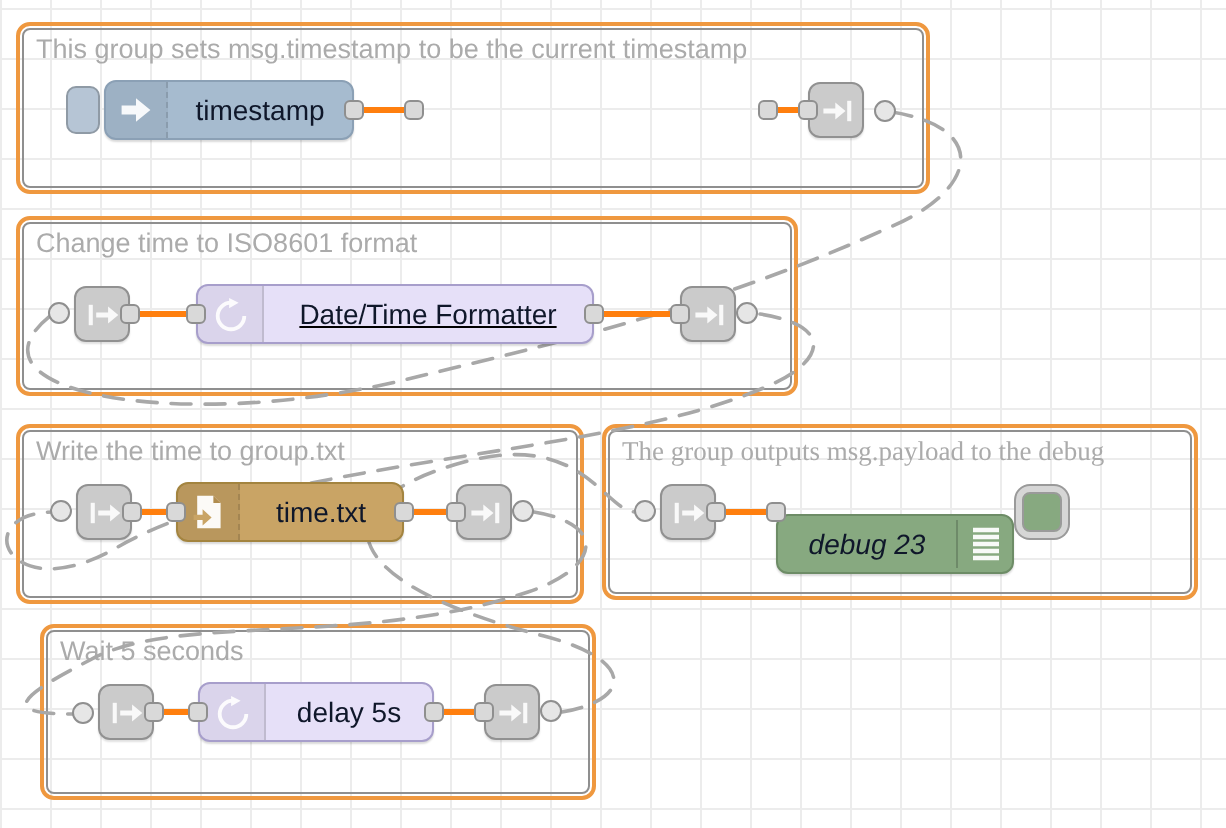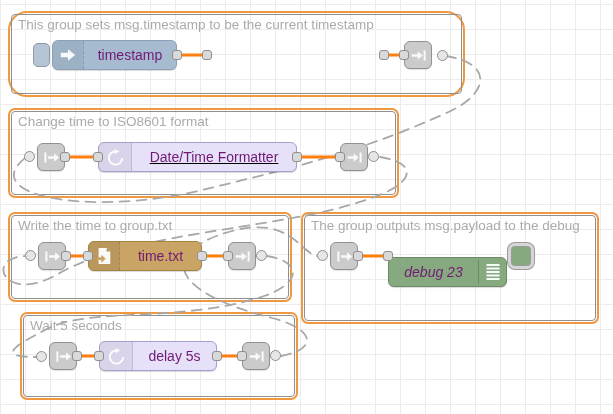--- a/index.html
+++ b/index.html
@@ -38,21 +38,21 @@
   .n-file{background:#c9a465;border-color:#a3843f;}
   .n-debug{background:#87a980;border-color:#6d8c66;}
   .icon-box{
     width:30px;flex:0 0 auto;display:flex;align-items:center;justify-content:center;
     background:rgba(0,0,0,0.05);border-right:1px solid rgba(0,0,0,0.12);
     border-radius:5px 0 0 5px;
   }
   .icon-box.dashed{border-right-style:dashed;}
   .node-label{
     flex:1;display:flex;align-items:center;justify-content:center;
-    font-size:14px;color:#701a75;white-space:nowrap;padding:0 6px;
+    font-size:14px;color:#0f172a;white-space:nowrap;padding:0 6px;
   }
   .link-node{
     position:absolute;width:28px;height:28px;background:#cbcbcb;
     border:1.2px solid #919191;border-radius:6px;box-sizing:border-box;
     display:flex;align-items:center;justify-content:center;
     box-shadow:0 1px 1px rgba(0,0,0,0.12);
   }
   .port{
     position:absolute;width:10px;height:10px;background:#d9d9d9;
     border:1.2px solid #8f8f8f;border-radius:3px;box-sizing:border-box;
@@ -72,33 +72,33 @@
   }
   .dbg-sep{flex:0 0 auto;width:1px;background:rgba(0,0,0,0.18);margin:2px 0;}
   .dbg-icon{flex:0 0 27px;display:flex;align-items:center;justify-content:center;}
   .italic .node-label{font-style:italic;}
 </style>
 </head>
 <body>
 
 <div id="canvas">
 
-  <div class="group" style="left:8px;top:11px;width:457px;height:86px;border-radius:19px;">
+  <div class="group" style="left:8px;top:11px;width:457px;height:86px;">
     <div class="g-inner"></div>
     <div class="g-label">This group sets msg.timestamp to be the current timestamp</div>
   </div>
   <div class="group" style="left:8px;top:108px;width:391px;height:90px;">
     <div class="g-inner"></div>
     <div class="g-label">Change time to ISO8601 format</div>
   </div>
   <div class="group" style="left:8px;top:212px;width:284px;height:90px;">
     <div class="g-inner"></div>
     <div class="g-label">Write the time to group.txt</div>
   </div>
-  <div class="group" style="left:301px;top:212px;width:298px;height:112px;">
+  <div class="group" style="left:301px;top:212px;width:298px;height:88px;font-family:Liberation Serif, serif;">
     <div class="g-inner"></div>
     <div class="g-label">The group outputs msg.payload to the debug</div>
   </div>
   <div class="group" style="left:20px;top:312px;width:278px;height:88px;">
     <div class="g-inner"></div>
     <div class="g-label">Wait 5 seconds</div>
   </div>
 
   <svg class="wires" width="613" height="414">
 

